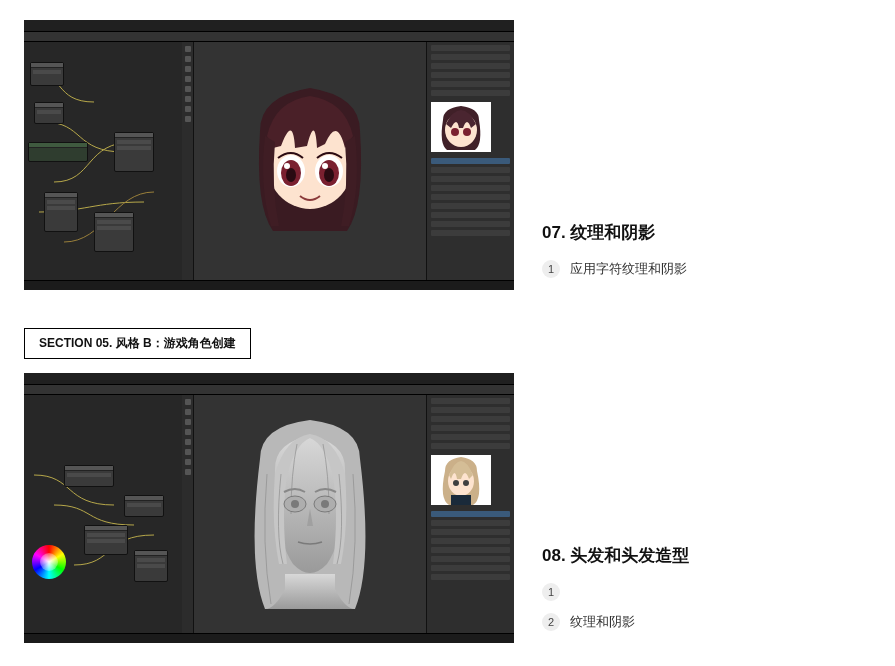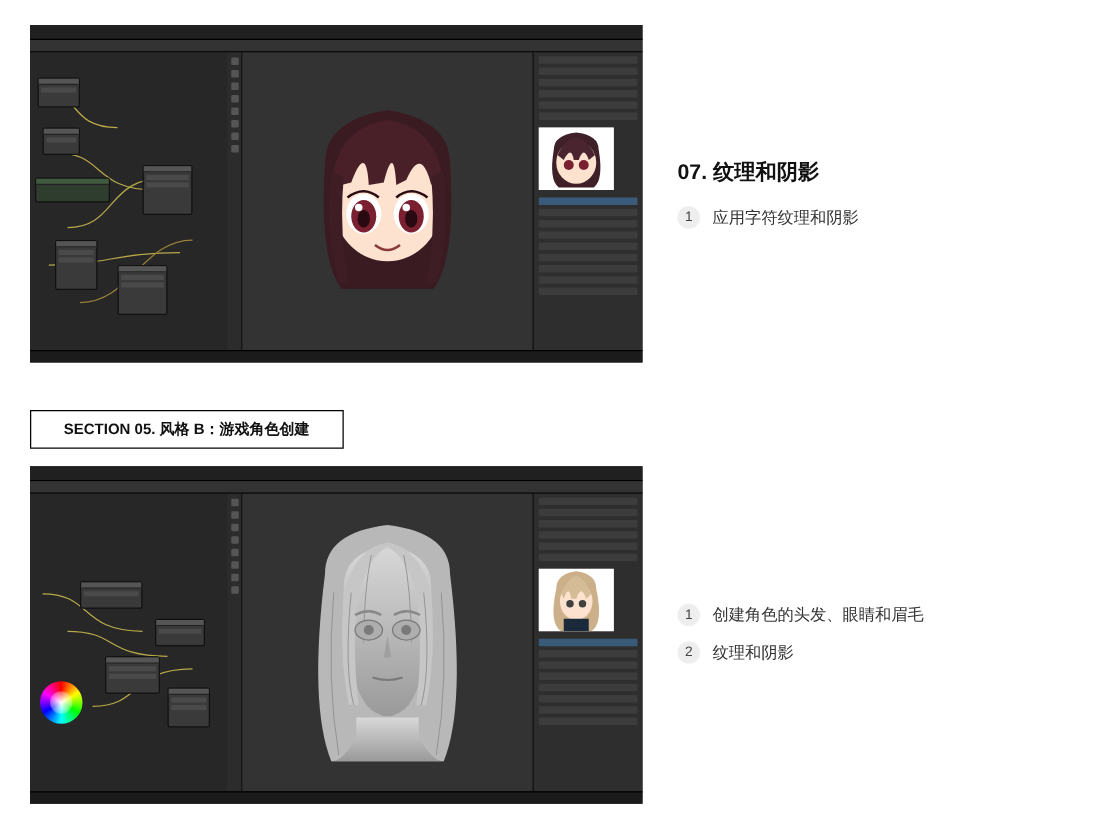--- a/index.html
+++ b/index.html
@@ -8,21 +8,21 @@
     height: 666px;
     background: #ffffff;
     font-family: "Helvetica Neue", Arial, "PingFang SC", "Microsoft YaHei", sans-serif;
     color: #111;
     position: relative;
     overflow: hidden;
     padding: 20px 24px;
   }
   .row {
     display: flex;
-    align-items: center;
+    align-items: flex-end;
     gap: 28px;
     margin-bottom: 30px;
   }
   .thumb {
     width: 490px;
     height: 270px;
     background: #2a2a2a;
     position: relative;
     flex-shrink: 0;
   }
@@ -76,21 +76,21 @@
   .desc li { display:flex; align-items:center; gap:10px; font-size:13px; color:#333; margin-bottom:12px;}
   .num {
     width:18px; height:18px; border-radius:50%; background:#eee;
     display:flex; align-items:center; justify-content:center;
     font-size:11px; color:#444; flex-shrink:0;
   }
 
   .section-tag {
     display:inline-block;
     border:1px solid #000;
-    padding:6px 26px;
+    padding:6px 14px;
     font-size:12px;
     font-weight:700;
     margin: 8px 0 14px 0;
   }
   .nodebox {
     position:absolute; background:#3a3a3a; border:1px solid #111; border-radius:2px;
   }
   .nodebox .hdr { height:5px; background:#555; border-bottom:1px solid #222;}
   .nodebox .row2 { height:4px; margin:2px 2px; background:#4a4a4a;}
   .colorwheel {
@@ -336,24 +336,24 @@
       <div class="line"></div>
         <div class="line"></div>
         <div class="line"></div>
       <div class="line"></div>
         <div class="line"></div>
     </div>
     <div class="statusbar"></div>
   </div>
 
   <div class="desc">
+    <h3>08. 头发和头发造型</h3>
     <ol>
       <li>
         <span class="num">1</span>
-        <span>创建角色的头发、眼睛和眉毛</span>
       </li>
       <li>
         <span class="num">2</span>
         <span>纹理和阴影</span>
       </li>
     </ol>
   </div>
 </div>
 
 

